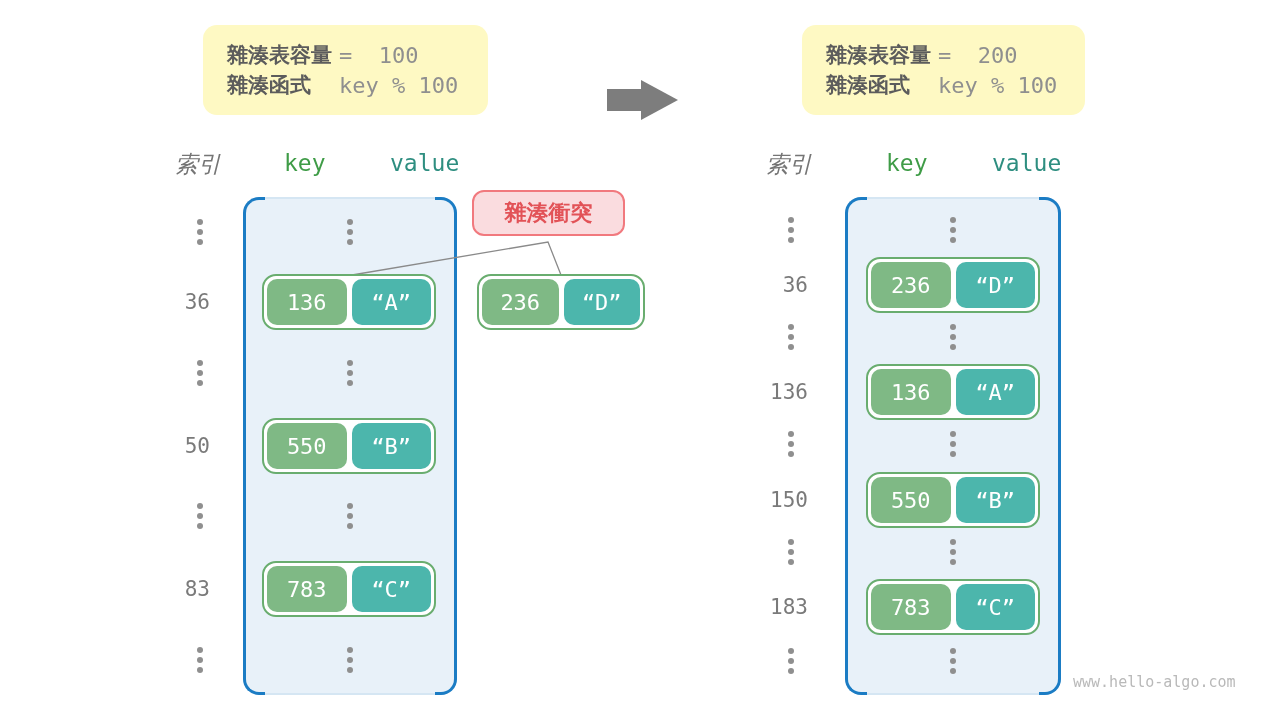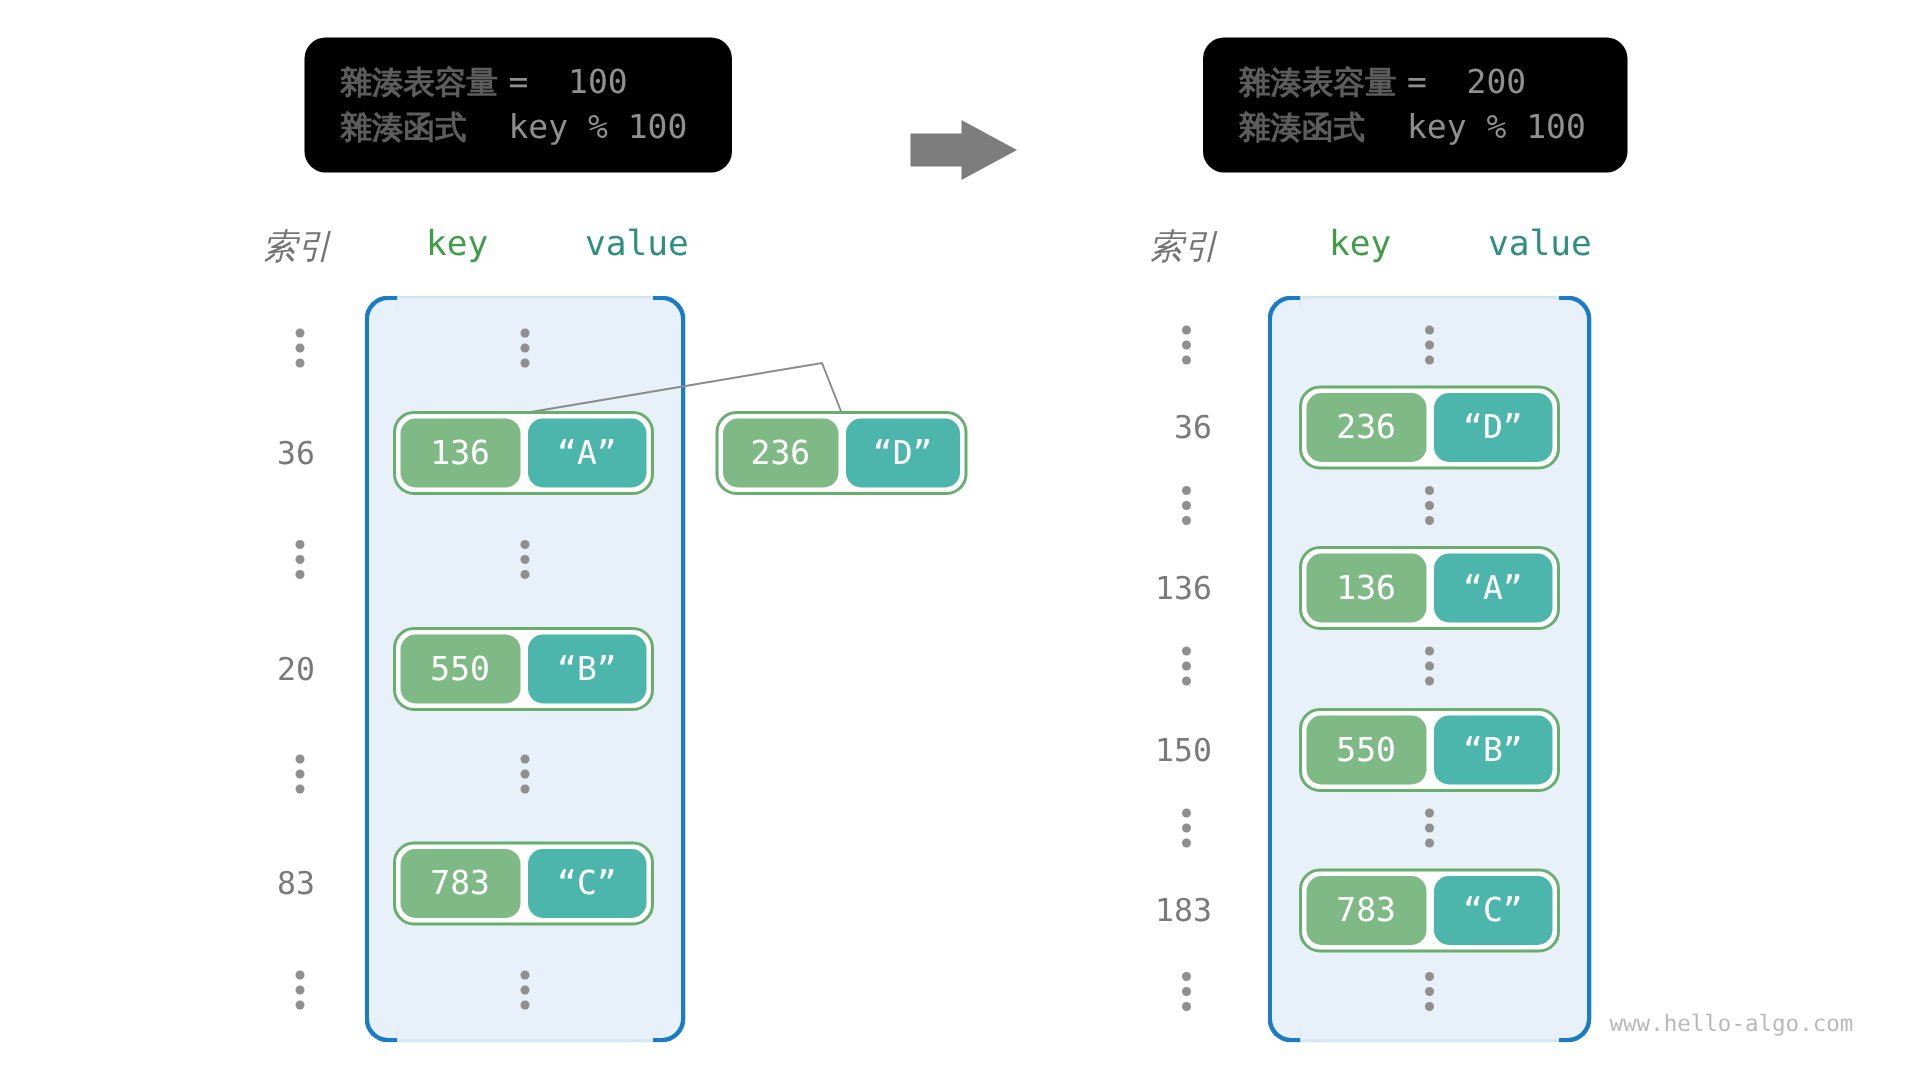--- a/index.html
+++ b/index.html
@@ -2,21 +2,21 @@
 <html><head>
 <meta charset="utf-8">
 <style>
   html,body { margin:0; padding:0; background:#fff; }
   .canvas {
     position:relative; width:1280px; height:720px; background:#ffffff;
     font-family:"DejaVu Sans","Liberation Sans",sans-serif; overflow:hidden;
   }
   
   .info {
-    position:absolute; height:90px; background:#000000; border-radius:14px;
+    position:absolute; height:90px; background:#fef9c3; border-radius:14px;
     padding:15px 0 0 24px; box-sizing:border-box;
   }
   .info-line { height:30px; display:flex; align-items:center; }
   .cn { font-weight:bold; color:#5c5c5c; font-size:21px; display:inline-block; min-width:112px; }
   .code { font-family:"DejaVu Sans Mono","Liberation Mono",monospace; color:#8f8f8f; font-size:22px; white-space:pre; }
   
   .title {
     position:absolute; left:540px; top:33px; width:216px; text-align:center;
     font-size:24px; font-weight:bold; color:#1a1a1a; white-space:nowrap;
   }
@@ -130,36 +130,37 @@
   <i class="dots" style="left:197px; top:360px;"></i>
   <i class="dots" style="left:197px; top:503px;"></i>
   <i class="dots" style="left:197px; top:647px;"></i>
 
   <i class="dots" style="left:347px; top:219px;"></i>
   <i class="dots" style="left:347px; top:360px;"></i>
   <i class="dots" style="left:347px; top:503px;"></i>
   <i class="dots" style="left:347px; top:647px;"></i>
 
   <div class="idx" style="left:158px; top:289px;">36</div>
-  <div class="idx" style="left:158px; top:433px;">20</div>
+  <div class="idx" style="left:158px; top:433px;">50</div>
   <div class="idx" style="left:158px; top:576px;">83</div>
 
   <div class="pair" style="left:262px; top:274px;">
     <div class="cell cell-key">136</div>
     <div class="cell cell-value">“A”</div>
   </div>
   <div class="pair" style="left:262px; top:418px;">
     <div class="cell cell-key">550</div>
     <div class="cell cell-value">“B”</div>
   </div>
   <div class="pair" style="left:262px; top:561px;">
     <div class="cell cell-key">783</div>
     <div class="cell cell-value">“C”</div>
   </div>
 
+  <div class="coll-label">雜湊衝突</div>
   <div class="pair" style="left:477px; top:274px; width:168px;">
     <div class="cell cell-key">236</div>
     <div class="cell cell-value">“D”</div>
   </div>
 
   <i class="dots" style="left:788px; top:217px;"></i>
   <i class="dots" style="left:788px; top:324px;"></i>
   <i class="dots" style="left:788px; top:431px;"></i>
   <i class="dots" style="left:788px; top:539px;"></i>
   <i class="dots" style="left:788px; top:648px;"></i>

